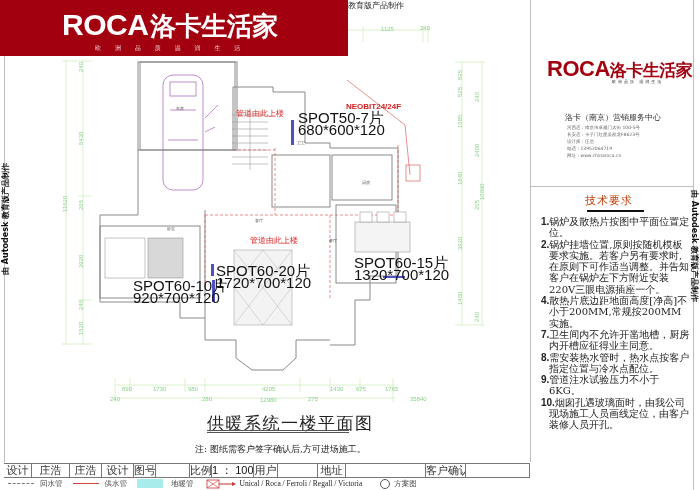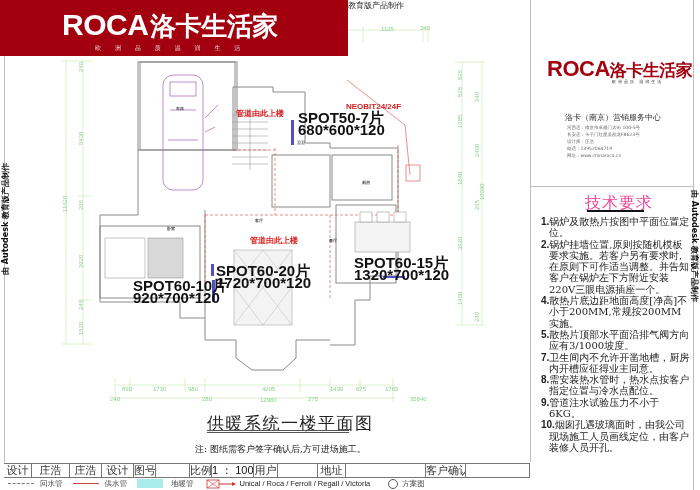--- a/index.html
+++ b/index.html
@@ -15,27 +15,27 @@
   .info-border { left: 530px; top: 0; width: 1px; height: 462px; background: #bdbdbd; }
   .info-sep { left: 530px; top: 186px; width: 163px; height: 1px; background: #bdbdbd; }
   .vert-text { font-size: 8px; color: #111; white-space: nowrap; transform-origin: left top; }
   .vert-left { left: 0px; top: 275px; transform: rotate(-90deg); font-weight: bold; }
   .vert-right { left: 700px; top: 190px; transform: rotate(90deg); font-weight: bold; }
   .roca2 { left: 547px; top: 56px; color: #a3000f; font-family: "Liberation Sans", sans-serif; font-weight: bold; font-size: 22px; letter-spacing: -0.5px; white-space: nowrap; }
   .roca2 .cn { font-family: "DejaVu Sans", sans-serif; font-size: 17px; }
   .roca2-slogan { left: 612px; top: 79px; font-size: 4px; color: #333; letter-spacing: 2px; white-space: nowrap; }
   .company { left: 565px; top: 112px; font-size: 8px; color: #333; white-space: nowrap; }
   .contact { left: 567px; top: 124px; font-size: 4.5px; line-height: 7px; color: #666; white-space: nowrap; }
-  .tech-title { left: 585px; top: 193px; font-size: 16px; color: #ec4899; font-family: "DejaVu Serif", serif; letter-spacing: 1px; }
+  .tech-title { left: 585px; top: 193px; font-size: 11px; color: #c2410c; font-family: "DejaVu Serif", serif; letter-spacing: 1px; }
   .tech-underline { left: 587px; top: 210px; width: 57px; height: 2px; background: #111; }
   .tech-list { left: 541px; top: 216px; width: 150px; font-size: 10px; line-height: 11.3px; color: #222; font-family: "DejaVu Serif", serif; }
   .tech-list .item { text-indent: -8px; padding-left: 8px; }
   .tech-list .num { font-family: "Liberation Sans", sans-serif; font-weight: bold; }
   .plan { left: 0; top: 0; width: 530px; height: 462px; }
-  .label { position: absolute; white-space: nowrap; font-family: "Liberation Sans", sans-serif; color: #111; font-weight: bold; }
+  .label { position: absolute; white-space: nowrap; font-family: "Liberation Sans", sans-serif; color: #111; }
   .spot { font-size: 15px; line-height: 12px; }
   .neo { color: #d02020; font-size: 8px; font-weight: bold; }
   .pipe-up { color: #d22; font-size: 8px; }
   .dim { color: #8fd08f; font-size: 6px; font-family: "Liberation Sans", sans-serif; position: absolute; white-space: nowrap; }
   .dimv { transform: rotate(-90deg); transform-origin: left top; }
   .plan-title { left: 207px; top: 412px; font-size: 17px; color: #222; font-family: "DejaVu Serif", serif; letter-spacing: 1.5px; }
   .plan-title-ul1 { left: 207px; top: 430px; width: 142px; height: 1px; background: #555; }
   .plan-title-ul2 { left: 207px; top: 432px; width: 142px; height: 1px; background: #555; }
   .note { left: 195px; top: 443px; font-size: 9px; color: #222; font-family: "DejaVu Serif", serif; }
   .tb { left: 4px; top: 463px; width: 526px; height: 27px; }
@@ -247,21 +247,20 @@
   <div>电话：13952064719</div>
   <div>网址：www.chinaroca.cn</div>
 </div>
 
 <div class="abs tech-title">技术要求</div>
 <div class="abs tech-underline"></div>
 <div class="abs tech-list">
   <div class="item"><span class="num">1.</span><span>锅炉及散热片按图中平面位置定位。</span></div>
   <div class="item"><span class="num">2.</span><span>锅炉挂墙位置,原则按随机模板要求实施。若客户另有要求时,在原则下可作适当调整。并告知客户在锅炉左下方附近安装220V三眼电源插座一个。</span></div>
   <div class="item"><span class="num">4.</span><span>散热片底边距地面高度[净高]不小于200MM,常规按200MM实施。</span></div>
-  <div class="item"><span class="num">5.</span><span>散热片顶部水平面沿排气阀方向应有3/1000坡度。</span></div>
   <div class="item"><span class="num">7.</span><span>卫生间内不允许开凿地槽，厨房内开槽应征得业主同意。</span></div>
   <div class="item"><span class="num">8.</span><span>需安装热水管时，热水点按客户指定位置与冷水点配位。</span></div>
   <div class="item"><span class="num">9.</span><span>管道注水试验压力不小于6KG。</span></div>
   <div class="item"><span class="num">10.</span><span>烟囱孔遇玻璃面时，由我公司现场施工人员画线定位，由客户装修人员开孔。</span></div>
 </div>
 
 <div class="abs plan-title">供暖系统一楼平面图</div>
 <div class="abs plan-title-ul1"></div>
 <div class="abs plan-title-ul2"></div>
 <div class="abs note">注: 图纸需客户签字确认后,方可进场施工。</div>
@@ -296,20 +295,20 @@
         <span class="swatch-cyan"></span>
         <span>地暖管</span>
       </div>
     <div class="legend-item">
       <svg width="30" height="10" style="margin:0 4px 0 12px">
           <rect x="1" y="1" width="12" height="8" fill="none" stroke="#c33" stroke-width="0.8"></rect>
           <path d="M1 1 L13 9 M13 1 L1 9" stroke="#c33" stroke-width="0.6"></path>
           <line x1="13" y1="5" x2="26" y2="5" stroke="#c33" stroke-width="1"></line>
           <polygon points="26,3 30,5 26,7" fill="#c33"></polygon>
         </svg>
-      <span class="sans" style="font-family:Liberation Sans, sans-serif;color:#222;">Unical / Roca / Ferroli / Regall / Victoria</span>
+      <span class="sans" style="font-family:Liberation Serif, serif;color:#222;">Unical / Roca / Ferroli / Regall / Victoria</span>
     </div>
     <div class="legend-item">
         <span class="radio-circle"></span>
         <span>方案图</span>
       </div>
   </div>
 </div>
 
 </body></html>

